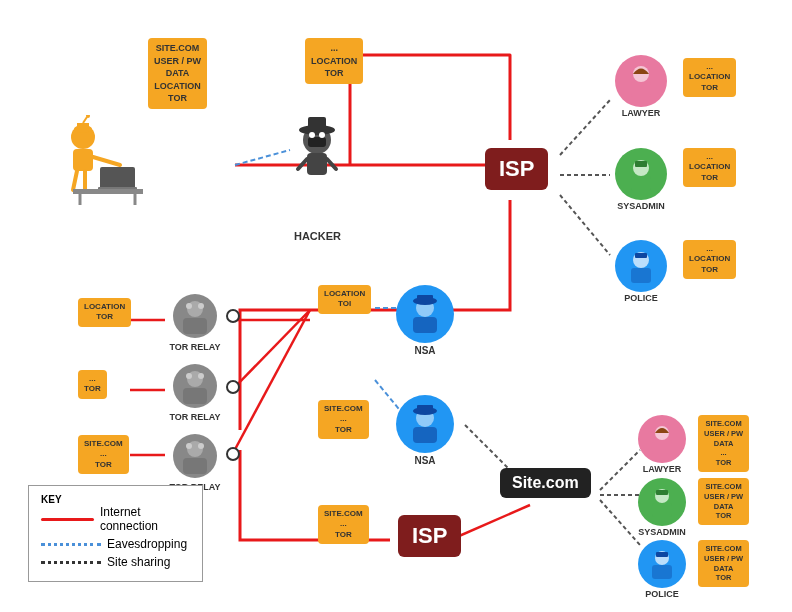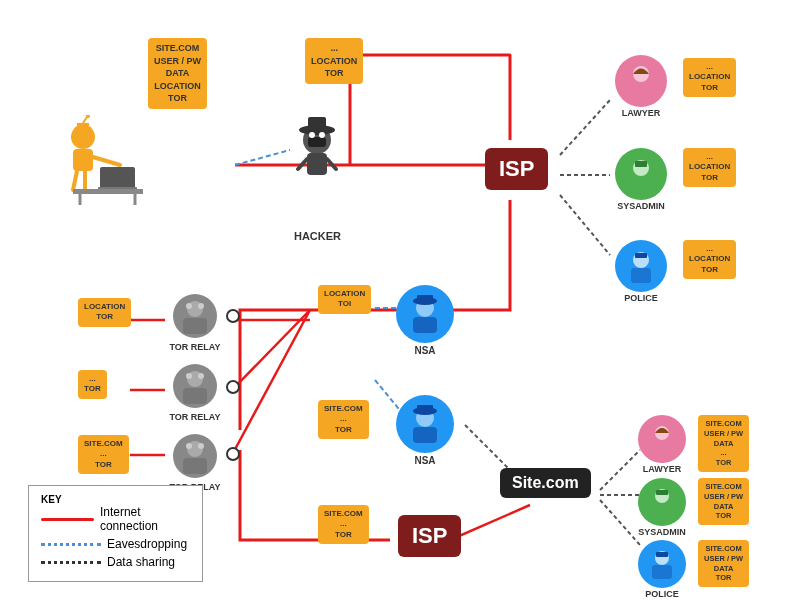--- a/index.html
+++ b/index.html
@@ -451,17 +451,17 @@
   <div class="key-item">
     <div class="key-line-red"></div>
     <span>Internet connection</span>
   </div>
   <div class="key-item">
     <div class="key-line-blue"></div>
     <span>Eavesdropping</span>
   </div>
   <div class="key-item">
     <div class="key-line-black"></div>
-    <span>Data sharing</span>
+    <span>Site sharing</span>
   </div>
 </div>
 
 </div>
 
 </body></html>

